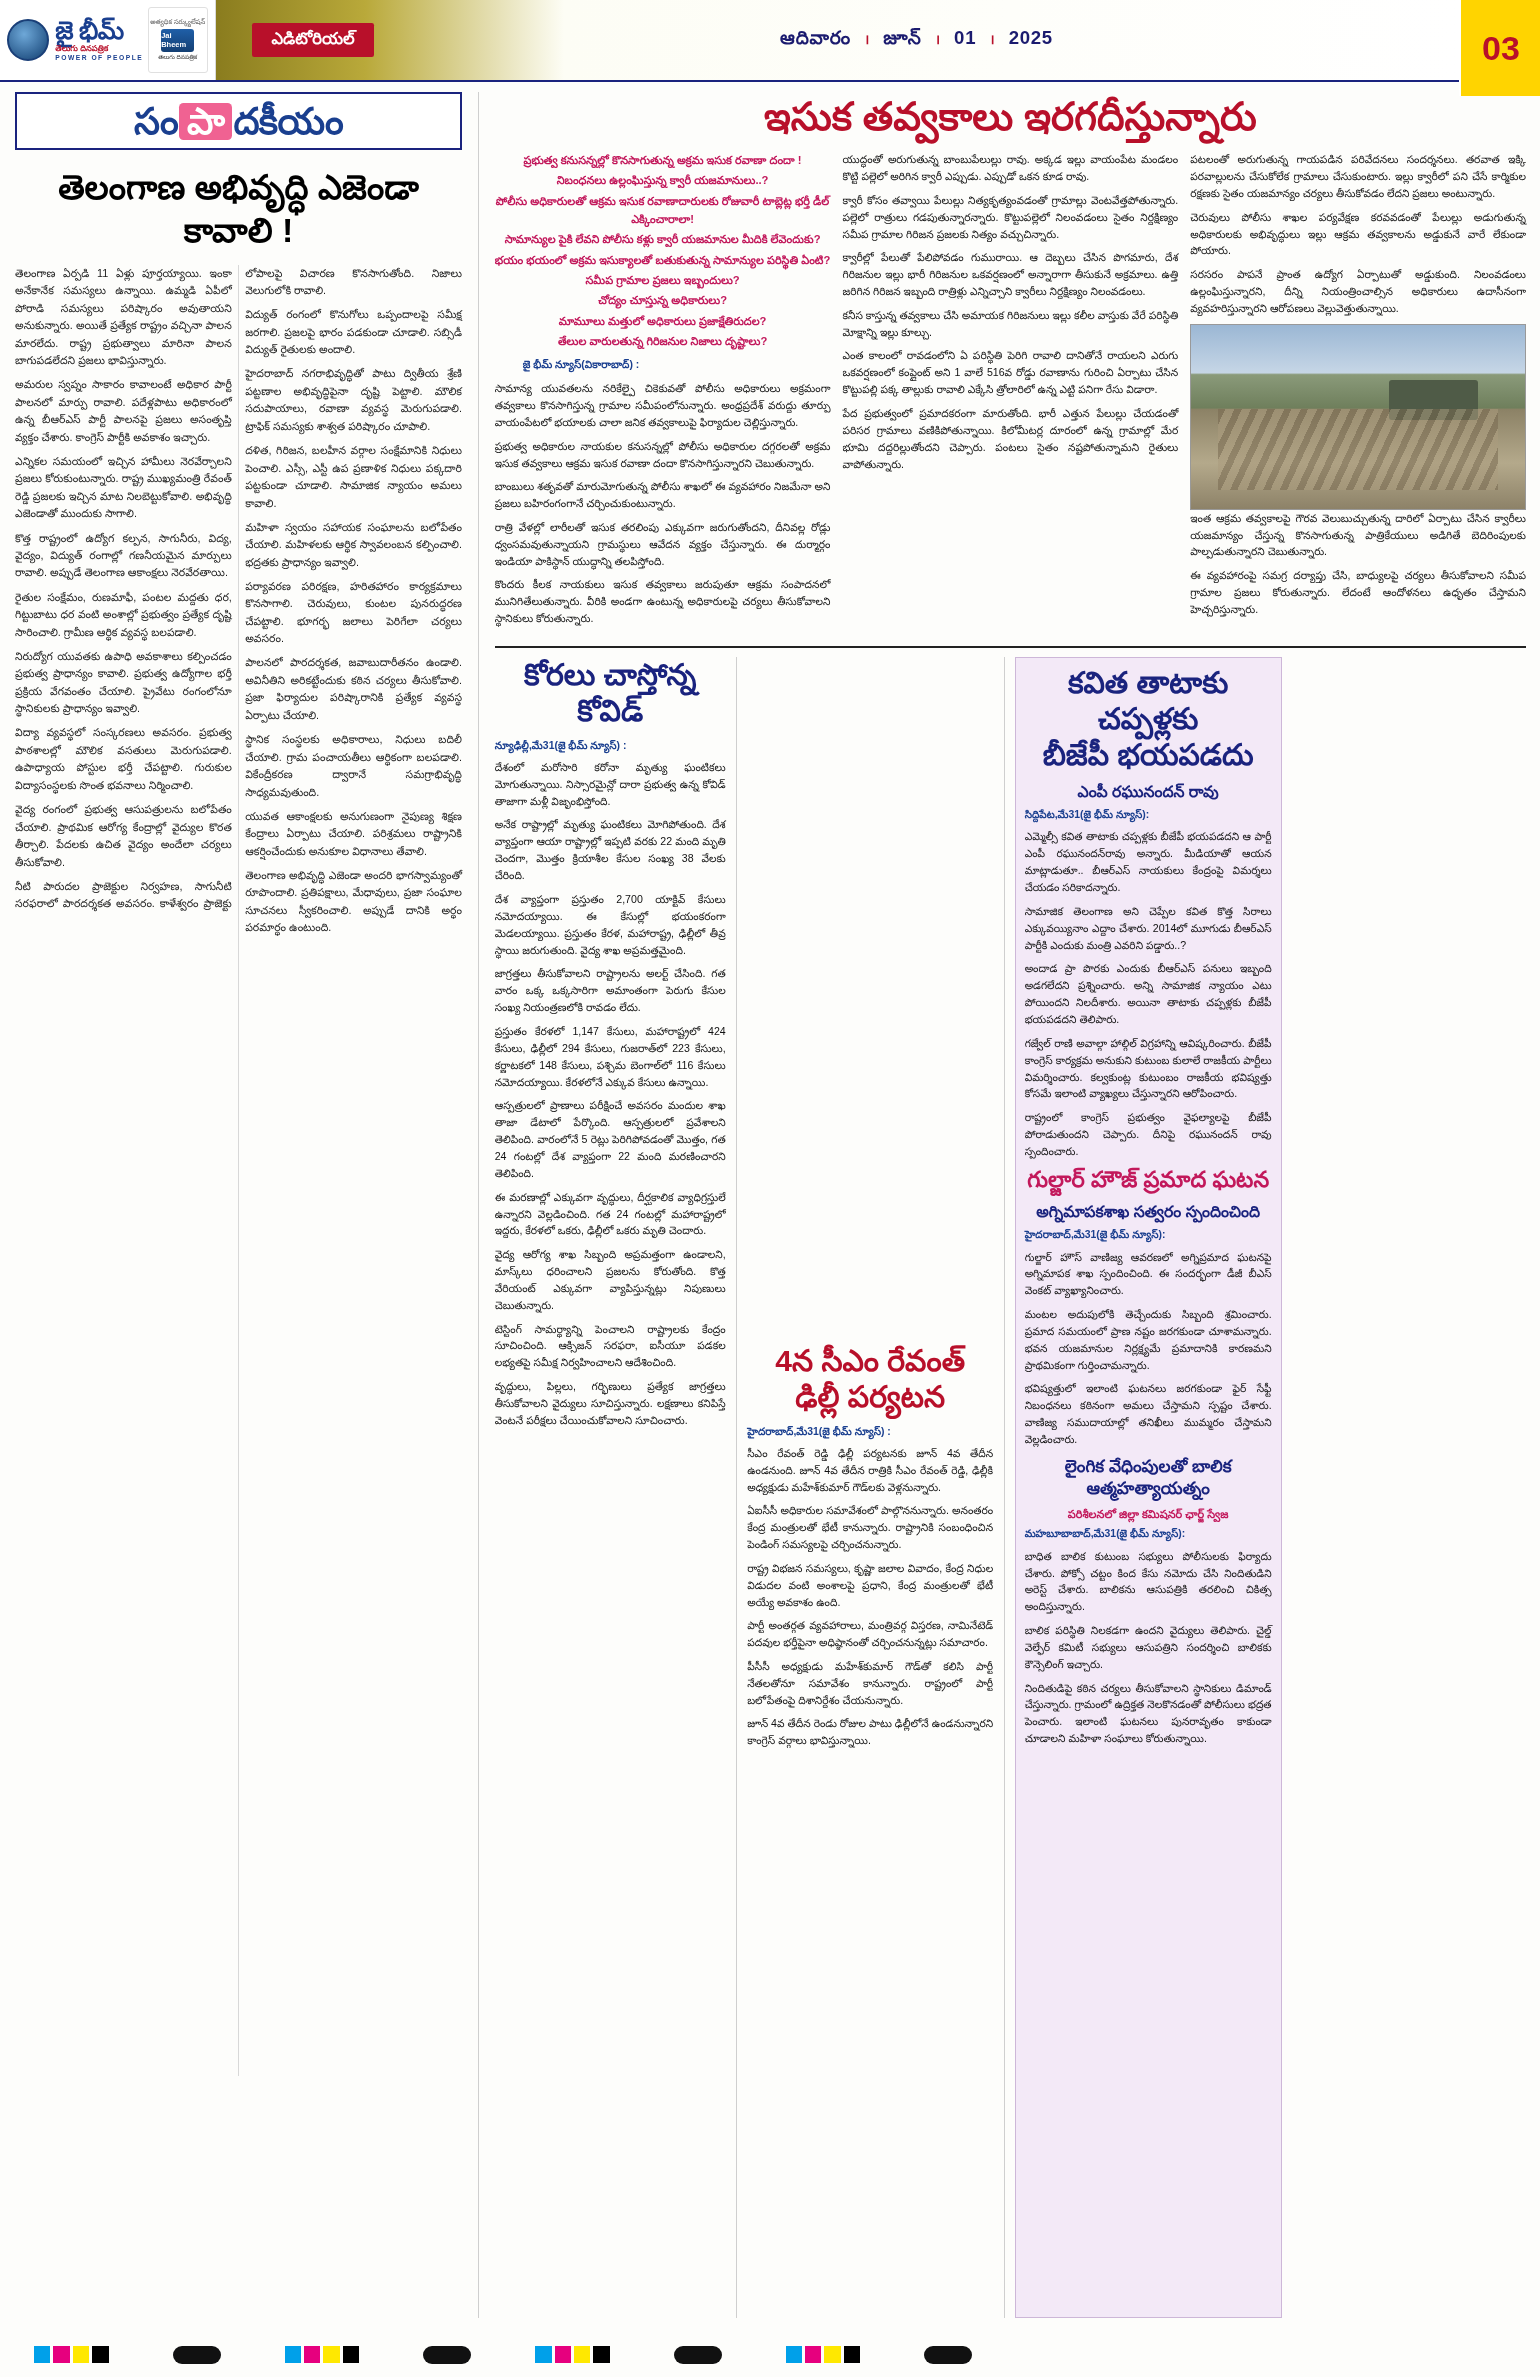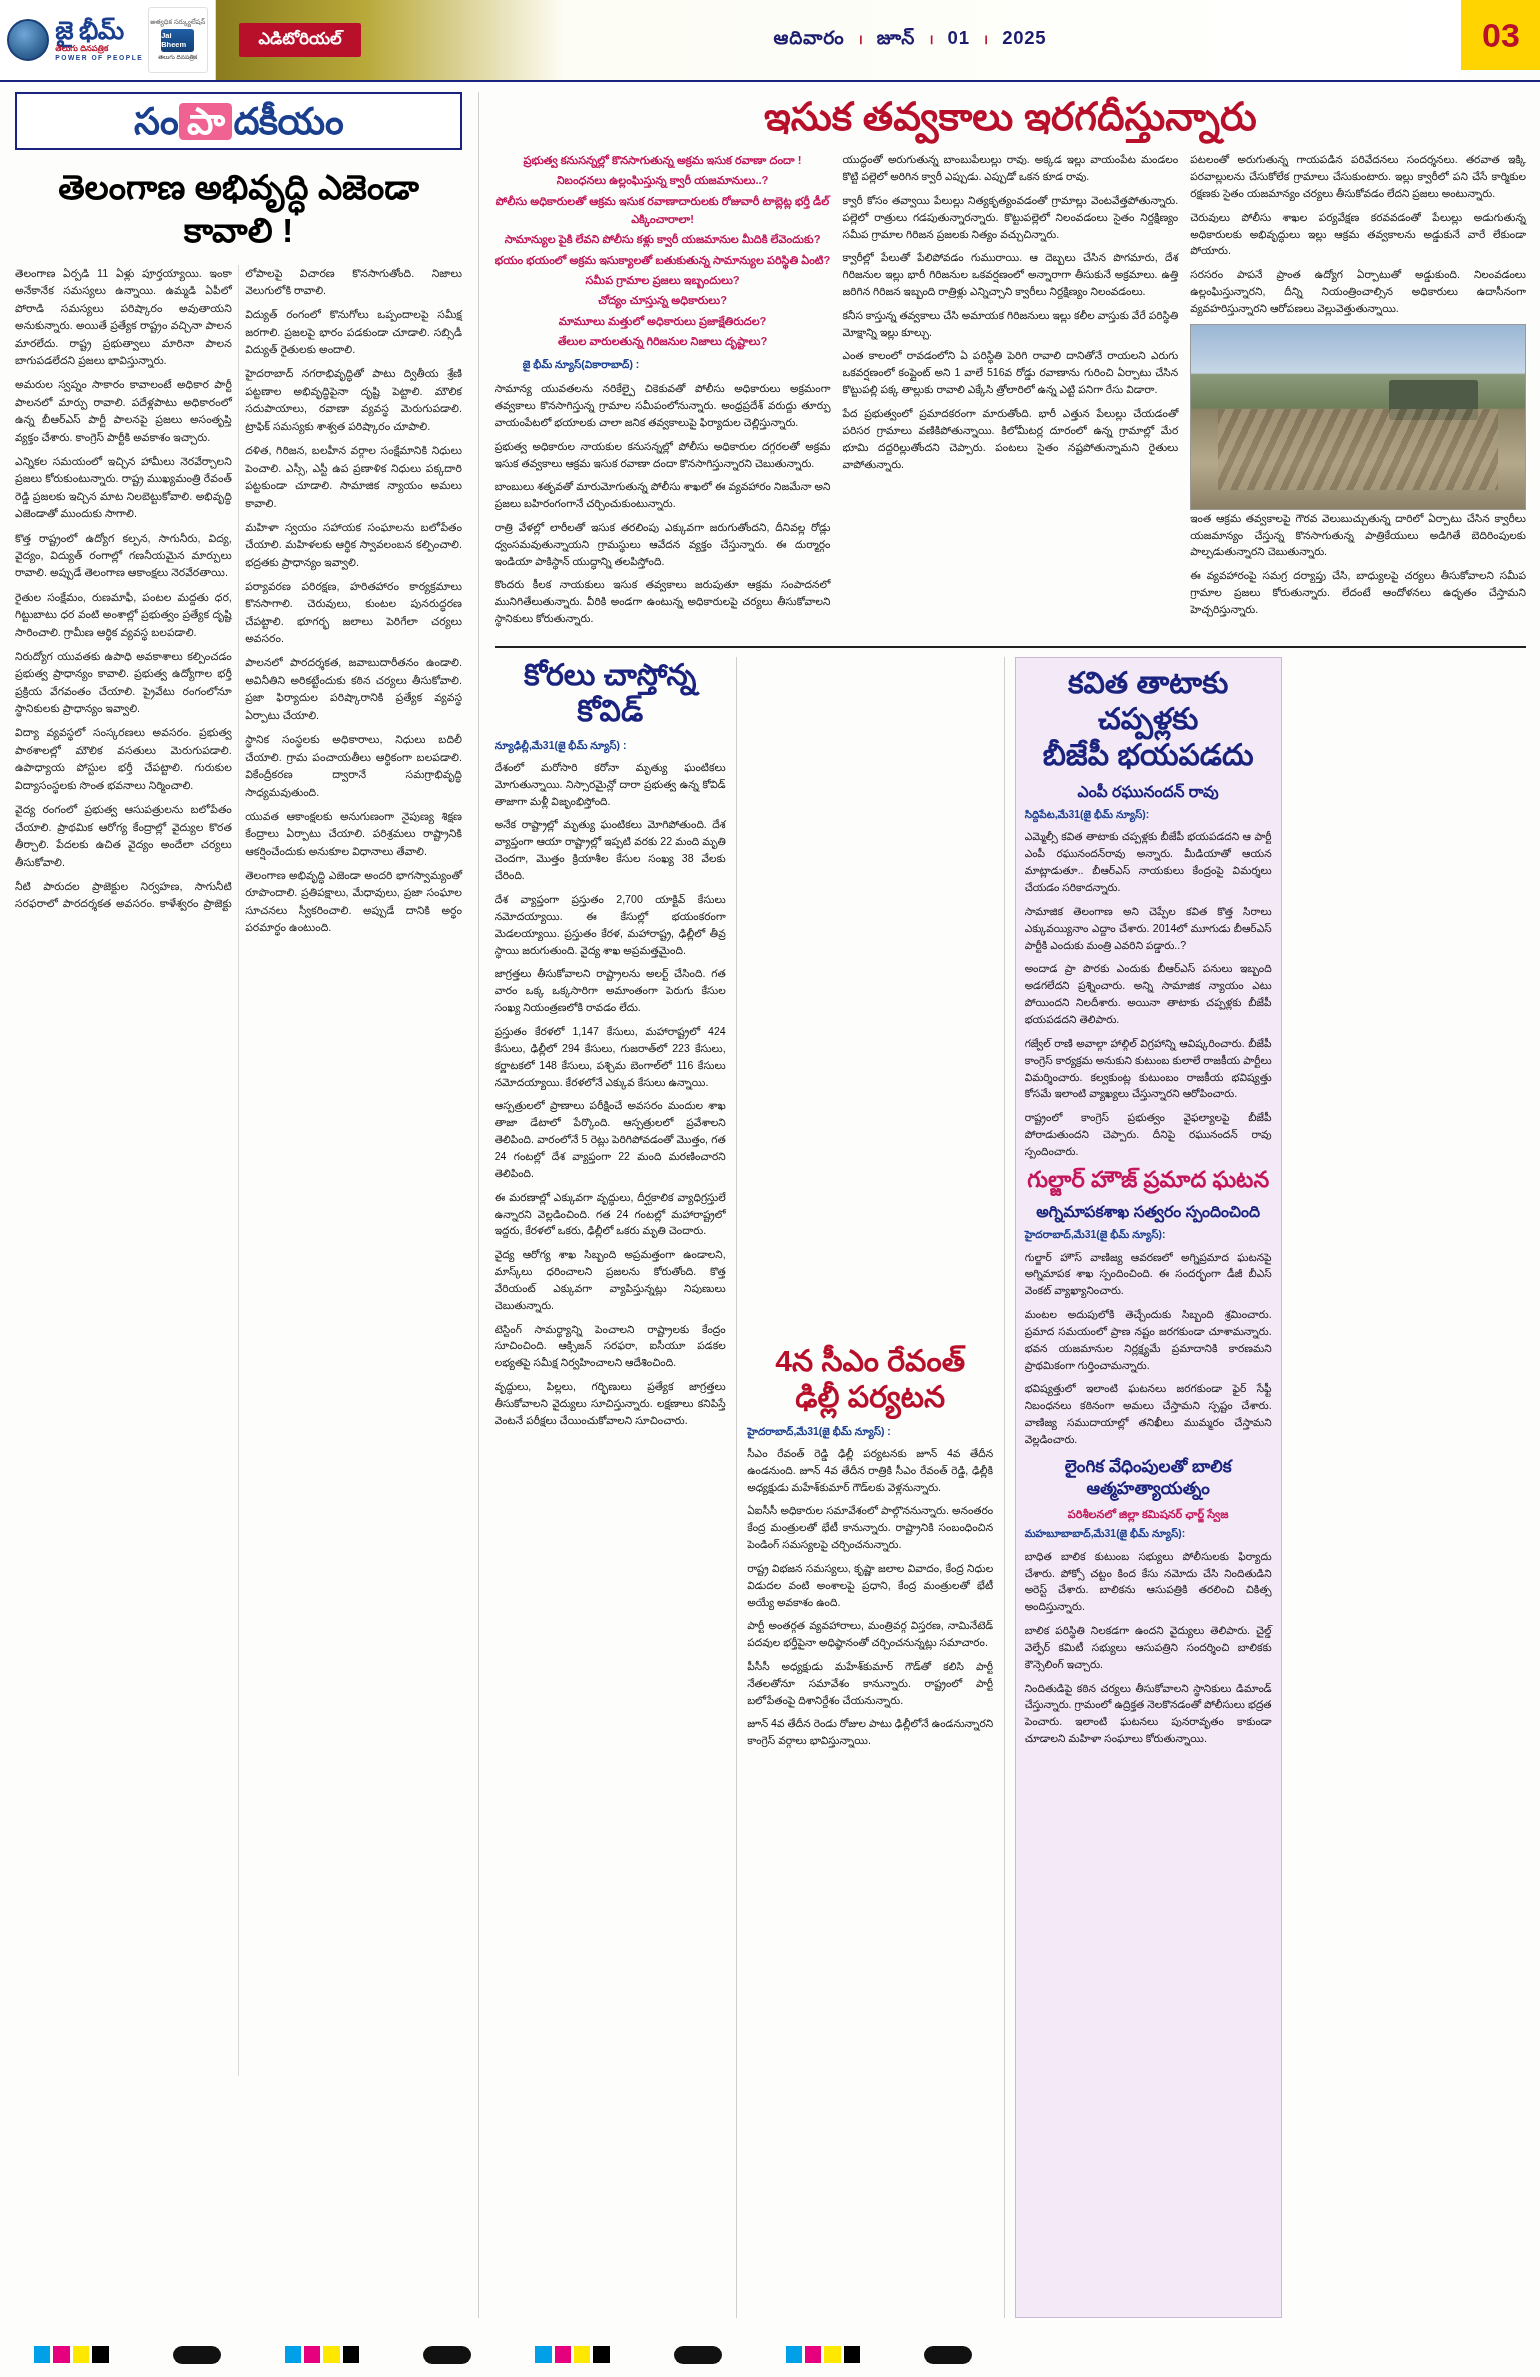--- a/index.html
+++ b/index.html
@@ -61,31 +61,31 @@
   .brand-badge .bb-bot { font-size:6px; color:#333; }
 
   .mast-bar {
     flex:1; position:relative;
     background:linear-gradient(90deg,#8a7c1e 0%, #b9a93a 12%, #fdfdf5 28%, #ffffff 100%);
     display:flex; align-items:center;
   }
   .editorial-tag {
     background:#b8102a; color:#fff;
     font-size:16.4px; font-weight:bold;
-    padding:5.2px 19.4px; margin-left:23px;
+    padding:5.2px 19.4px; margin-left:36px;
     border-radius:2.2px;
   }
   .mast-date {
     flex:1; text-align:center;
     font-size:18.6px; color:#1b1b6f; font-weight:bold;
     letter-spacing:0.7px;
   }
   .mast-date .sep { color:#b8102a; padding:0 7.5px; font-size:13.4px;}
   .page-no {
-    width:82px; height:70px;
+    width:82px; height:96px;
     background:#ffd400;
     display:flex; align-items:center; justify-content:center;
     font-size:34px; font-weight:bold; color:#b8102a;
     border-left:2.2px solid #fff;
   }
 
   
   .content {
     display:flex;
     padding:10.4px 15px 0 15px;

